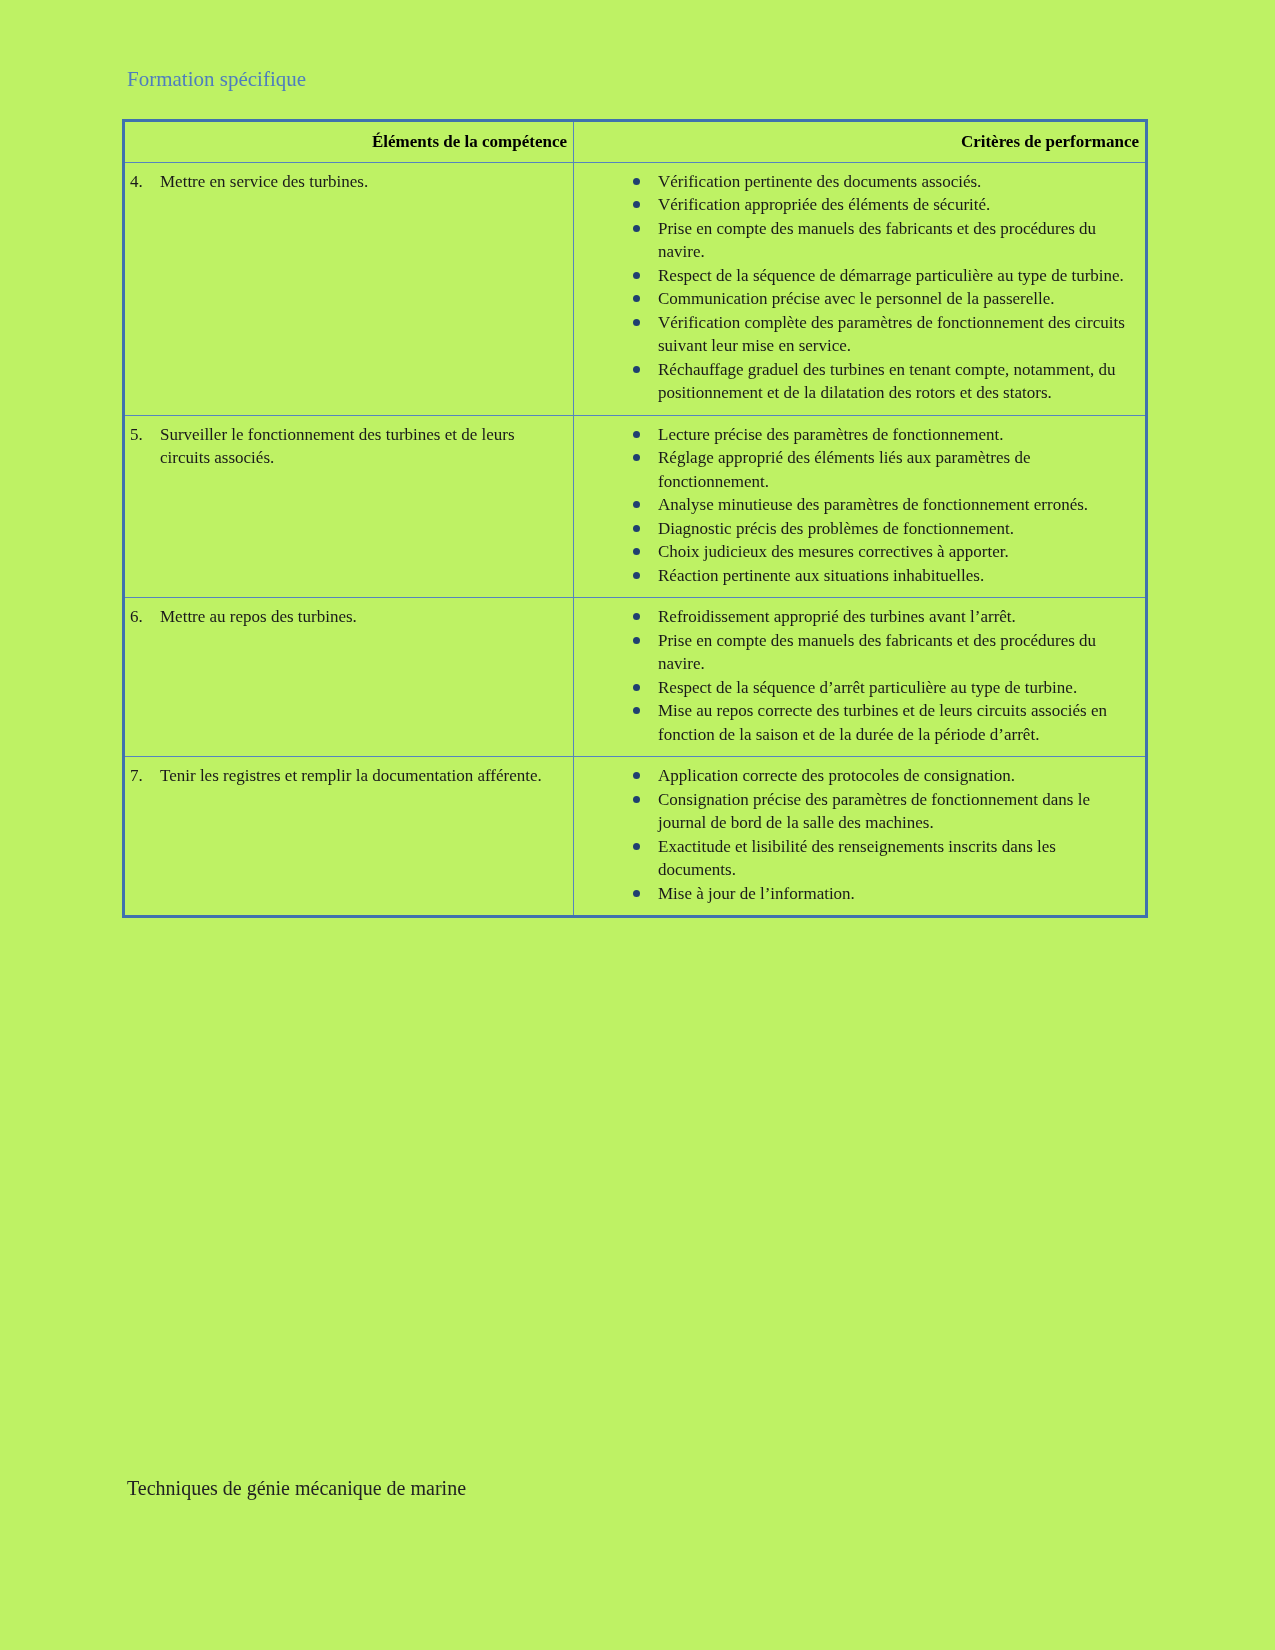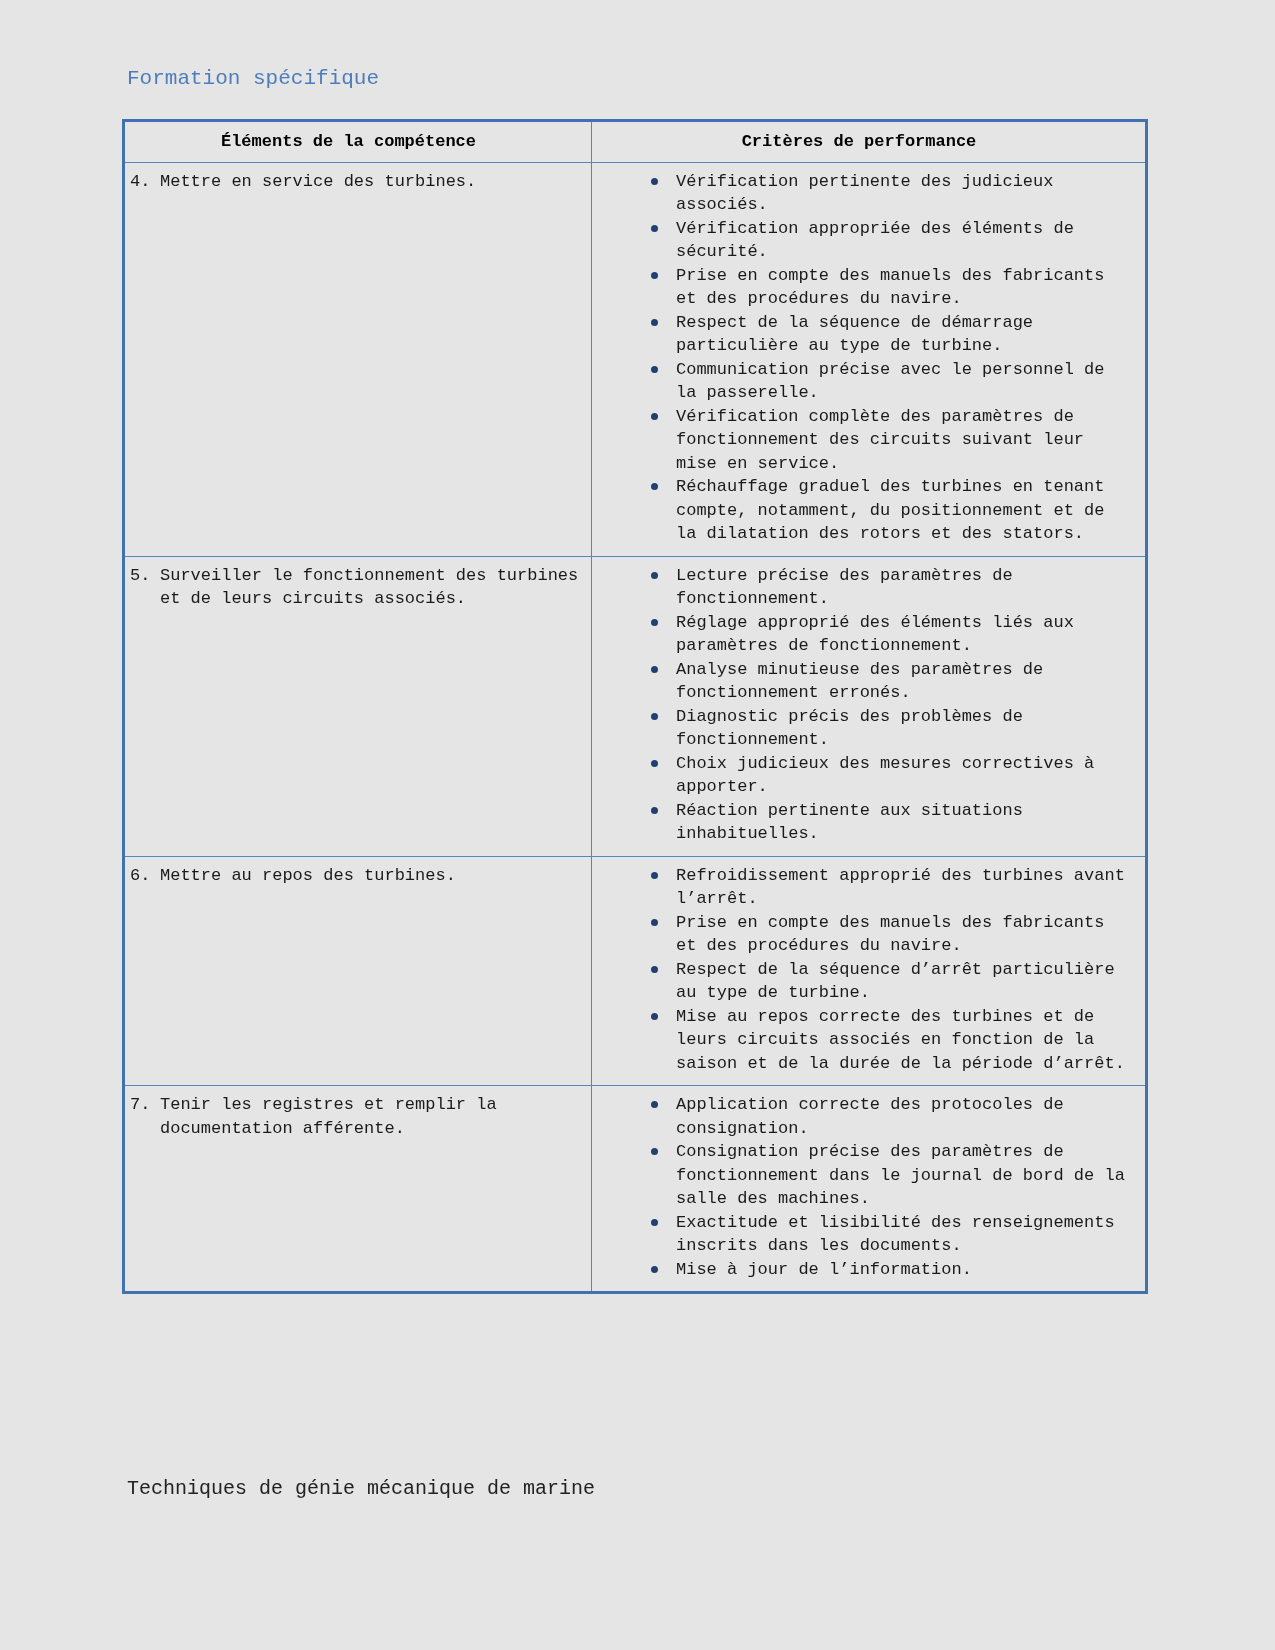--- a/index.html
+++ b/index.html
@@ -1,21 +1,21 @@
 <!DOCTYPE html>
 <html><head>
 <meta charset="utf-8">
 <style>
   html, body { margin: 0; padding: 0; background: #ffffff; }
   .page {
     position: relative;
     width: 1275px;
     height: 1650px;
-    background: #e5e5e5;
-    font-family: Liberation Mono, monospace;
+    background: #bef264;
+    font-family: Liberation Serif, serif;
     color: #1a1a1a;
     overflow: hidden;
   }
   .section-heading {
     position: absolute;
     left: 127px;
     top: 66px;
     font-size: 21px;
     line-height: 26px;
     color: #4E7DBE;
@@ -32,24 +32,24 @@
   }
   table.comp-table th,
   table.comp-table td {
     border: 1px solid #5585BE;
     vertical-align: top;
     font-size: 17px;
     line-height: 23.5px;
   }
   th.col-left { width: 437px; }
   th {
-    text-align: center;
+    text-align: right;
     font-weight: bold;
     color: #000000;
-    padding: 8px 24px 8px 5px;
+    padding: 8px 6px 8px 5px;
     font-size: 17.5px;
   }
   td.cell-left  { padding: 7px 12px 9px 5px; }
   td.cell-right { padding: 7px 6px 10px 0; }
   .item { display: flex; }
   .num {
     width: 30px;
     flex-shrink: 0;
   }
   ul.criteria {
@@ -111,21 +111,21 @@
         <td class="cell-left">
           <div class="item">
             <span class="num">4.</span>
             <span class="item-text">Mettre en service des turbines.</span>
           </div>
         </td>
         <td class="cell-right">
           <ul class="criteria">
             <li>
                 <span class="bullet"></span>
-                <span class="crit-text">Vérification pertinente des judicieux associés.</span>
+                <span class="crit-text">Vérification pertinente des documents associés.</span>
               </li>
             <li>
                 <span class="bullet"></span>
                 <span class="crit-text">Vérification appropriée des éléments de sécurité.</span>
               </li>
             <li>
                 <span class="bullet"></span>
                 <span class="crit-text">Prise en compte des manuels des fabricants et des procédures du navire.</span>
               </li>
             <li>

